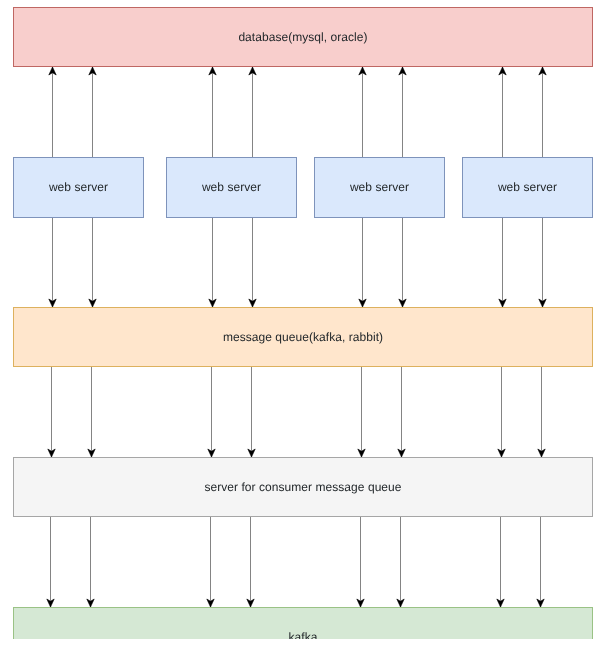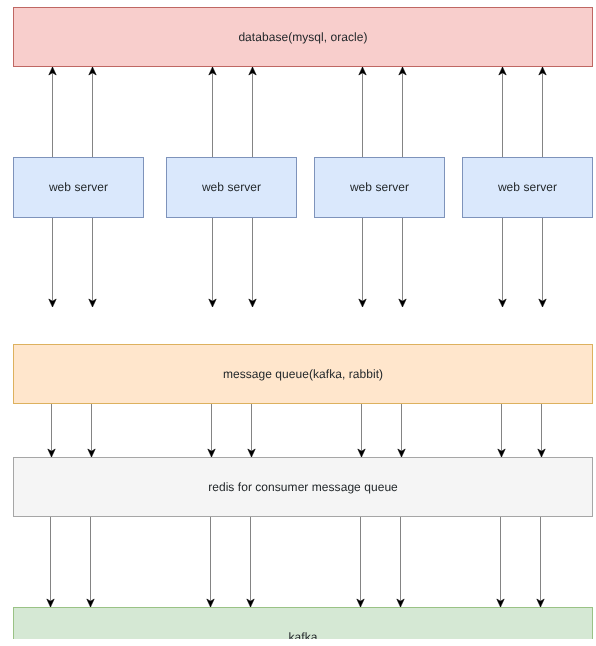--- a/index.html
+++ b/index.html
@@ -202,24 +202,24 @@
       </div>
       <div class="node" style="left: 166px; top: 157px; width: 131px; height: 61px; background: rgb(218, 232, 252); border-color: rgb(126, 147, 187);">
         <span class="label">web server</span>
       </div>
       <div class="node" style="left: 314px; top: 157px; width: 131px; height: 61px; background: rgb(218, 232, 252); border-color: rgb(126, 147, 187);">
         <span class="label">web server</span>
       </div>
       <div class="node" style="left: 462px; top: 157px; width: 131px; height: 61px; background: rgb(218, 232, 252); border-color: rgb(126, 147, 187);">
         <span class="label">web server</span>
       </div>
-      <div class="node" style="left: 13px; top: 307px; width: 580px; height: 60px; background: rgb(255, 230, 204); border-color: rgb(221, 177, 94); margin-top: 37px;">
+      <div class="node" style="left: 13px; top: 307px; width: 580px; height: 60px; background: rgb(255, 230, 204); border-color: rgb(221, 177, 94);">
         <span class="label">message queue(kafka, rabbit)</span>
       </div>
       <div class="node" style="left: 13px; top: 457px; width: 580px; height: 60px; background: rgb(245, 245, 245); border-color: rgb(166, 166, 166);">
-        <span class="label">redis for consumer message queue</span>
+        <span class="label">server for consumer message queue</span>
       </div>
       <div class="node" style="left: 13px; top: 607px; width: 580px; height: 60px; background: rgb(213, 232, 212); border-color: rgb(154, 194, 133);">
         <span class="label">kafka</span>
       </div>
     </div>
   </div>
 </div>
 
 </body></html>

